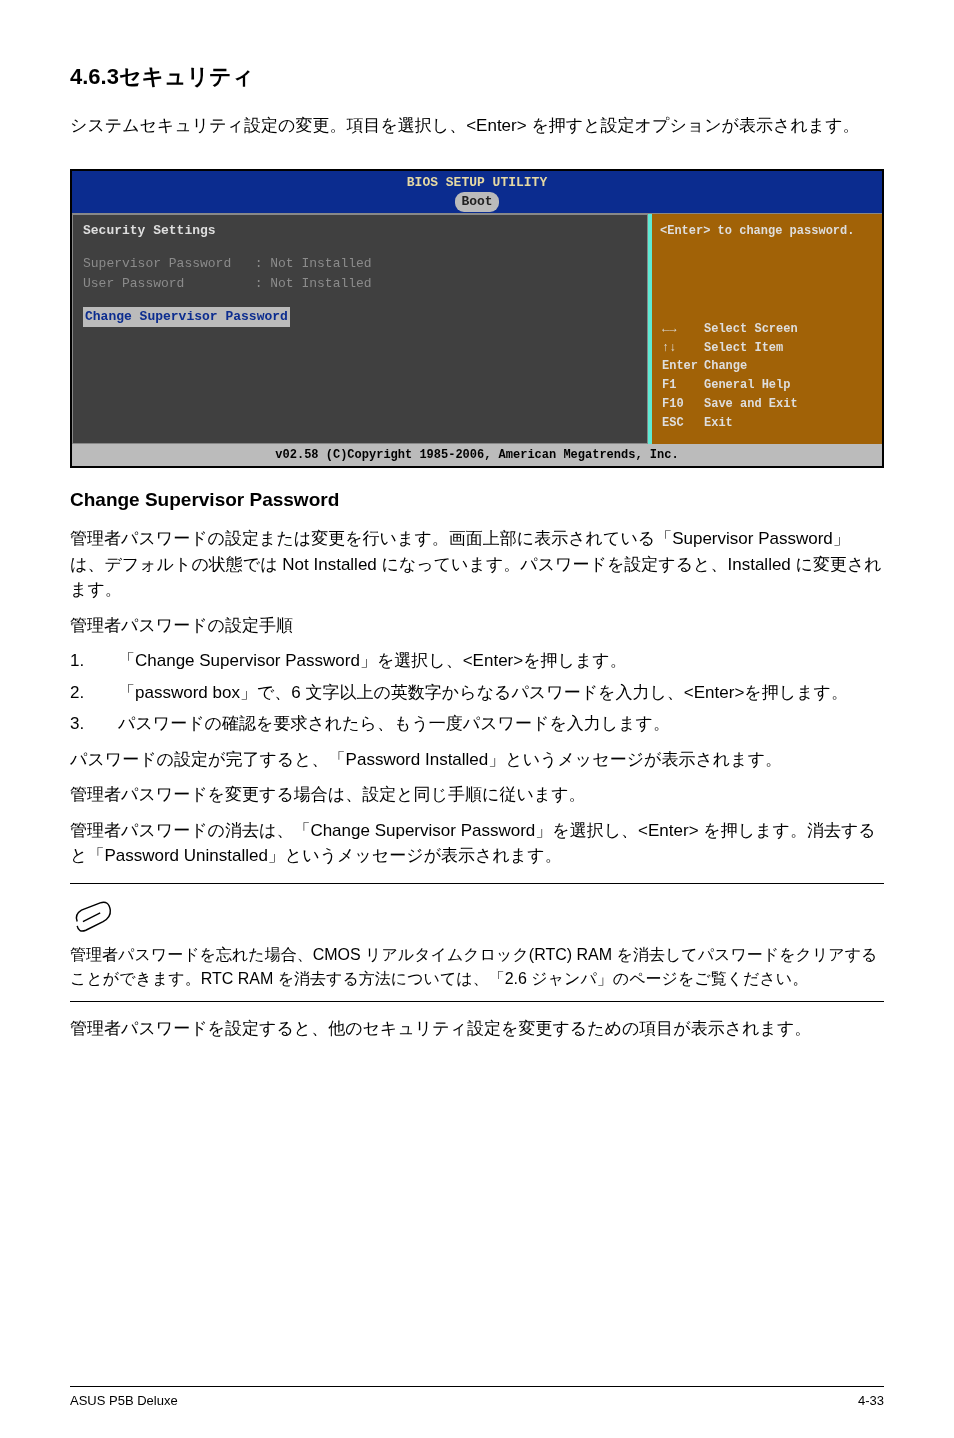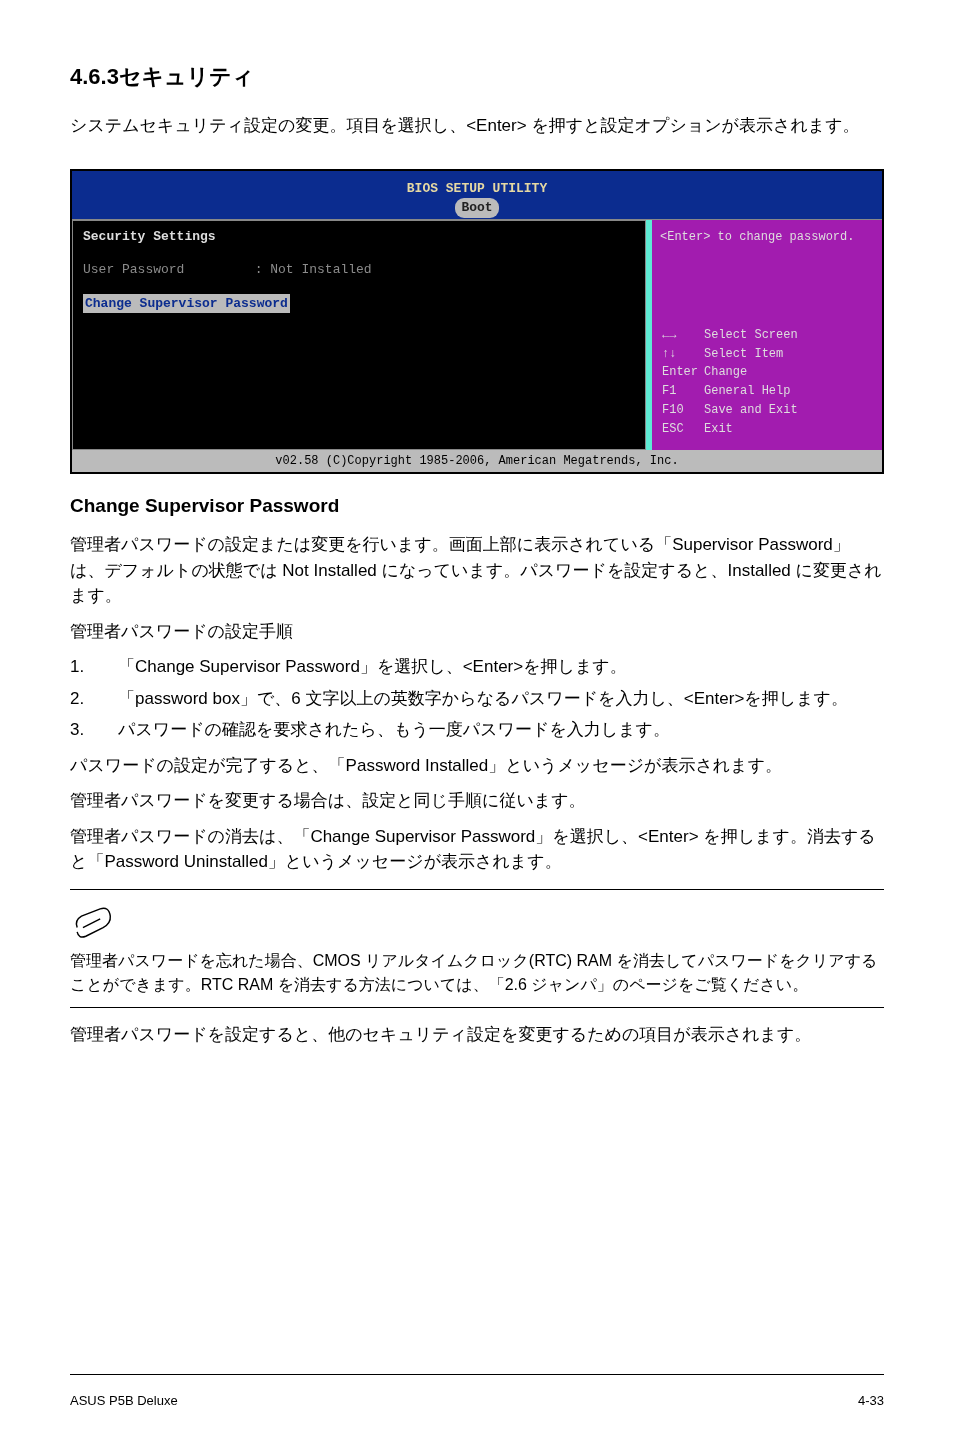--- a/index.html
+++ b/index.html
@@ -23,40 +23,40 @@
     border: 2px solid #000;
     background: #0b2c8f;
     color: #ccc;
     font-family: "Courier New", monospace;
     font-size: 13px;
     width: 100%;
     margin-bottom: 18px;
   }
   .bios-titlebar {
     text-align: center;
-    padding: 8px 0 1px 0;
+    padding: 2px 0 1px 0;
     color: #e6d9a3;
     font-weight: bold;
   }
   .bios-tab {
     display: inline-block;
     background: #bbb;
     color: #222;
     padding: 0 6px;
     font-weight: bold;
     border-radius: 9px;
   }
   .bios-body {
     display: flex;
     border-top: 1px solid #888;
   }
   .bios-left {
     flex: 1;
-    background: #000000;
-    border-right: 6px solid #5eead4;
+    background: #404040;
+    border-right: 4px solid #5eead4;
   }
   .bios-left-inner {
     border: 1px solid #888;
     margin: 0;
     padding: 6px 10px 60px 10px;
     min-height: 230px;
   }
   .bios-sec-head {
     color: #dedede;
     font-weight: bold;
@@ -68,37 +68,37 @@
     color: #0b2c8f;
     font-weight: bold;
     display: inline-block;
     padding: 0 2px;
     margin-top: 14px;
   }
   .bios-unsel { color: #dedede; font-weight: bold; }
 
   .bios-right {
     width: 230px;
-    background: #a21caf;
+    background: #a16207;
     padding: 10px 8px;
     color: #dedede;
-    font-weight: normal;
+    font-weight: bold;
     display: flex;
     flex-direction: column;
     justify-content: space-between;
     min-height: 230px;
   }
   .bios-help { font-size: 12px; line-height: 1.25; }
   .bios-keys { font-size: 12px; line-height: 1.4; }
   .bios-keys .arrow { color: #dedede; }
   .bios-keys td { padding: 0 4px 0 0; white-space: nowrap; }
   .bios-footer {
     background: #bbb;
     color: #000;
-    font-weight: normal;
+    font-weight: bold;
     text-align: center;
     font-size: 12px;
     padding: 2px 8px;
   }
 
   h2.subhead {
     font-size: 19px;
     font-weight: bold;
     margin-bottom: 12px;
     font-family: inherit;
@@ -126,21 +126,21 @@
   }
   .notebox .icon svg { width: 46px; height: 36px; }
   .notebox .txt { flex: 1; font-size: 16px; }
 
   .footer {
     position: absolute;
     bottom: 28px;
     left: 70px;
     right: 70px;
     border-top: 1px solid #000;
-    padding-top: 16px;
+    padding-top: 4px;
     font-size: 13px;
     display: flex;
     justify-content: space-between;
   }
 </style>
 </head>
 <body>
 
 <div class="section-num-title">
   <span class="num">4.6.3</span><span>セキュリティ</span>
@@ -150,20 +150,21 @@
 
 <div class="bios">
   <div class="bios-titlebar">
     <span>BIOS SETUP UTILITY</span><br>
     <span class="bios-tab">Boot</span>
   </div>
   <div class="bios-body">
     <div class="bios-left">
       <div class="bios-left-inner">
         <div class="bios-sec-head">Security Settings</div>
+        <div class="bios-row"><span>Supervisor Password</span>   <span>: Not Installed</span></div>
         <div class="bios-row"><span>User Password</span>         <span>: Not Installed</span></div>
         <div class="bios-sel">Change Supervisor Password</div><br>
       </div>
     </div>
     <div class="bios-right">
       <div class="bios-help">
         <div>&lt;Enter&gt; to change password.</div>
       </div>
       <div class="bios-keys">
         <table>

